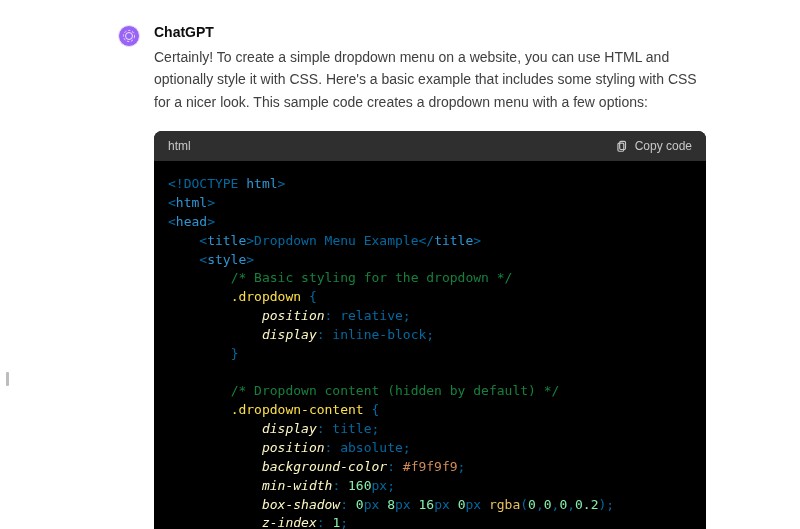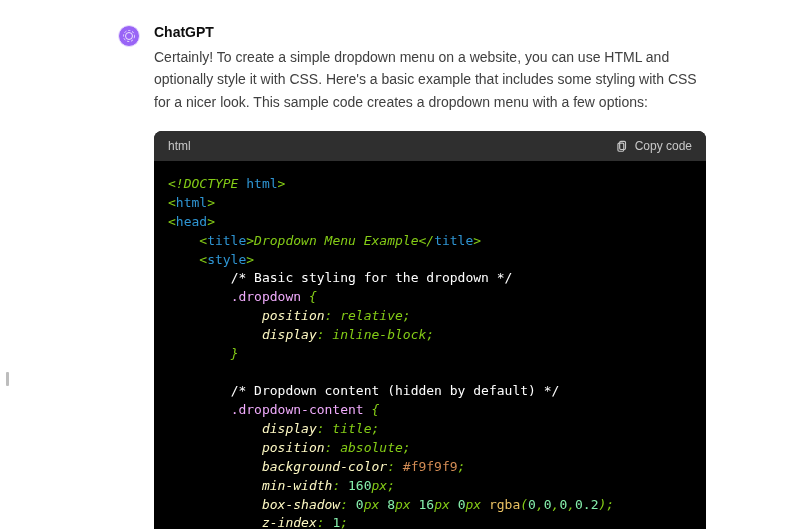--- a/index.html
+++ b/index.html
@@ -82,28 +82,28 @@
   .copybtn svg { width: 14px; height: 14px; }
   pre.code {
     font-family: ui-monospace, SFMono-Regular, Menlo, Consolas, monospace;
     font-size: 13px;
     line-height: 1.45;
     color: #ffffff;
     padding: 14px 14px 0 14px;
     white-space: pre;
     overflow: hidden;
   }
-  .tk-w  { color: #84cc16; font-style: italic; }
+  .tk-w  { color: #0369a1; }
   .tk-kw { color: #2e95d3; }   
-  .tk-sel{ color: #f0abfc; }   
+  .tk-sel{ color: #fde047; }   
   .tk-prop{ color: #fef9c3; font-style: italic; }
   .tk-num { color: #86efac; }  
   .tk-str { color: #d28b54; }  
   .tk-fn  { color: #e9c062; text-align: right; }  
-  .tk-cmt { color: #ffffff; text-align: right; }  
+  .tk-cmt { color: #15803d; text-align: right; }  
 </style>
 </head>
 <body>
 
 <div class="page">
   <div class="edit-bar"></div>
 
   <div class="msg">
     <div class="avatar">
       <svg viewBox="0 0 24 24" fill="none">

